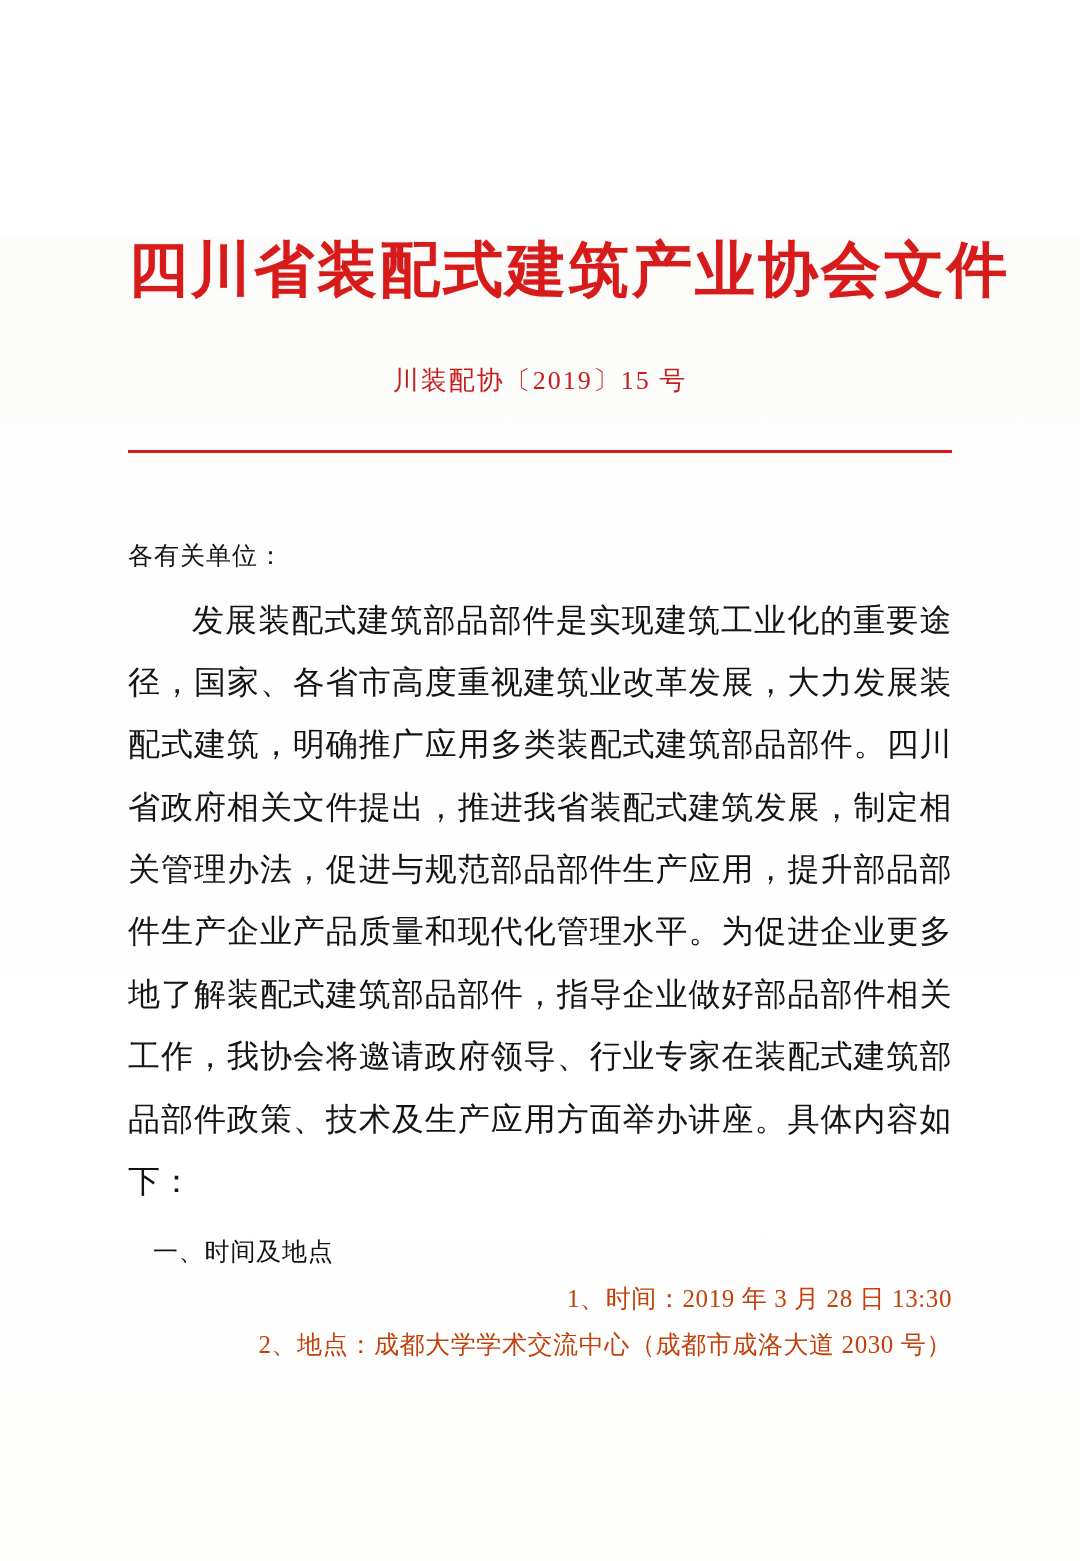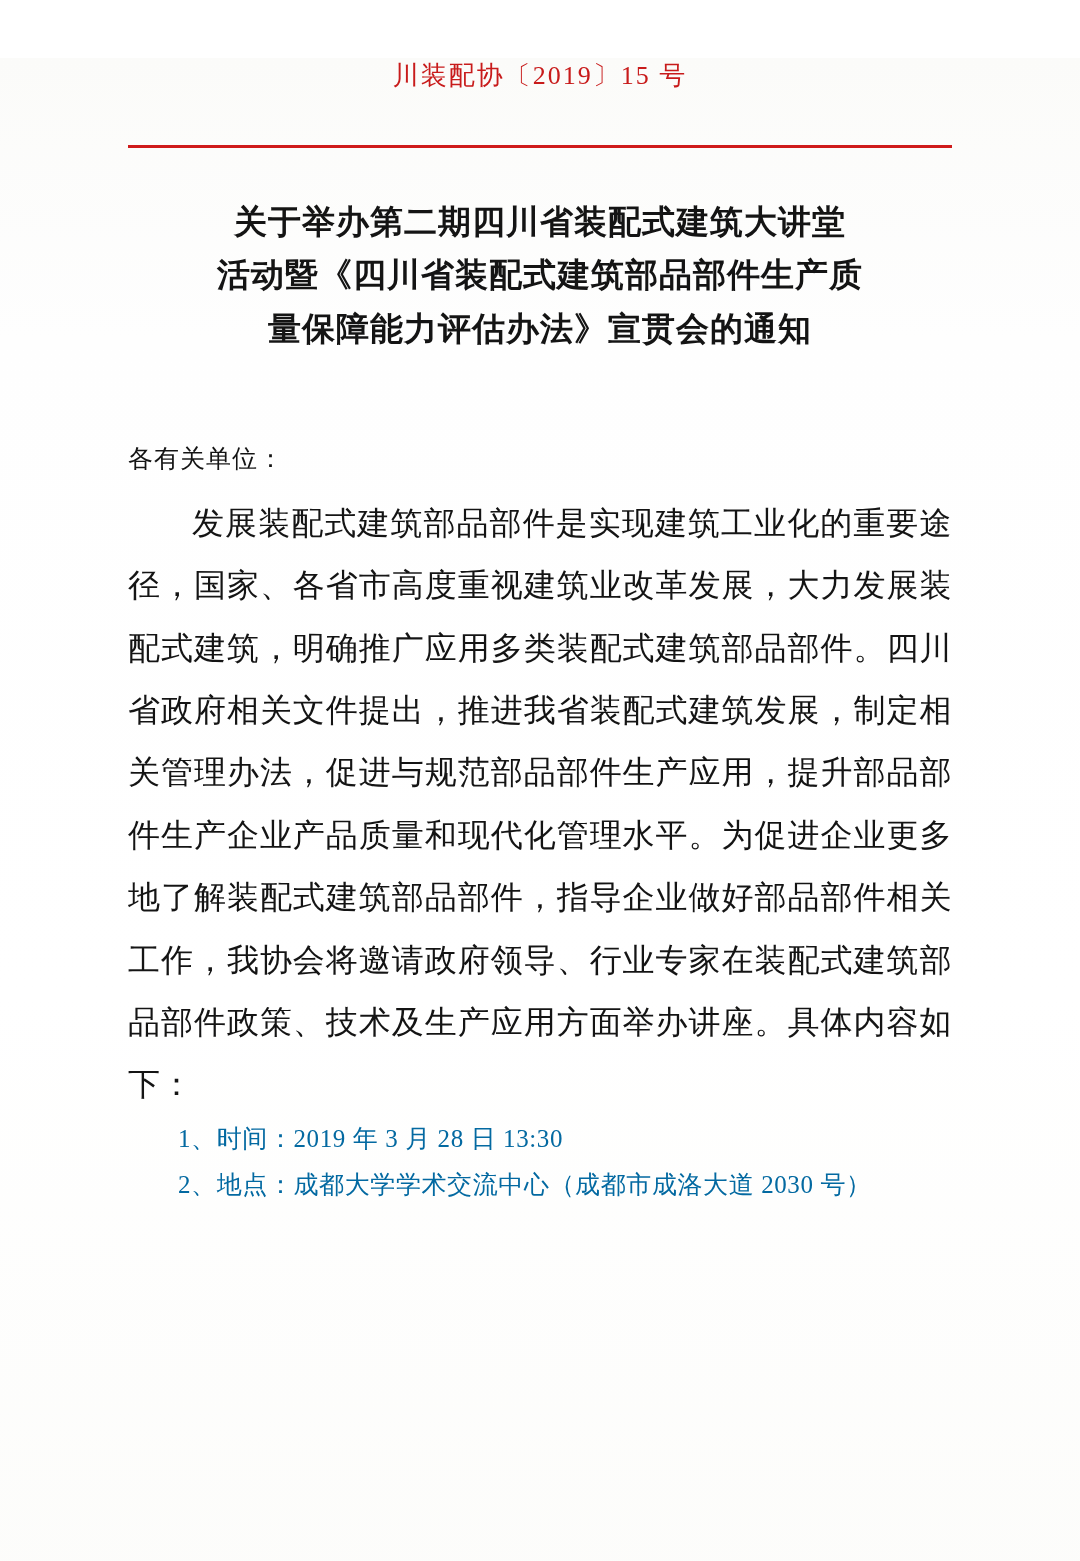--- a/index.html
+++ b/index.html
@@ -105,46 +105,44 @@
     letter-spacing: 0.8px;
     text-indent: 1em;
     color: #141414;
   }
 
   .item-line {
     font-size: 25px;
     line-height: 1.85;
     letter-spacing: 0.6px;
     text-indent: 2em;
-    color: #0369a1;
+    color: #c2410c;
+    text-align: right;
   }
 </style>
 </head>
 <body>
 
 <div class="page">
   <div class="paper-tint"></div>
 
   <div class="content">
 
+    <div class="doc-title">四川省装配式建筑产业协会文件</div>
 
     <div class="doc-number">川装配协〔2019〕15 号</div>
 
     <div class="red-rule"></div>
 
-    <div class="subject">
-      <span class="subject-line">关于举办第二期四川省装配式建筑大讲堂</span>
-      <span class="subject-line">活动暨《四川省装配式建筑部品部件生产质</span>
-      <span class="subject-line">量保障能力评估办法》宣贯会的通知</span>
-    </div>
 
     <div class="salutation">各有关单位：</div>
 
     <div class="body-para">发展装配式建筑部品部件是实现建筑工业化的重要途径，国家、各省市高度重视建筑业改革发展，大力发展装配式建筑，明确推广应用多类装配式建筑部品部件。四川省政府相关文件提出，推进我省装配式建筑发展，制定相关管理办法，促进与规范部品部件生产应用，提升部品部件生产企业产品质量和现代化管理水平。为促进企业更多地了解装配式建筑部品部件，指导企业做好部品部件相关工作，我协会将邀请政府领导、行业专家在装配式建筑部品部件政策、技术及生产应用方面举办讲座。具体内容如下：</div>
 
+    <div class="section-head">一、时间及地点</div>
 
     <div class="item-line">1、时间：2019 年 3 月 28 日 13:30</div>
 
     <div class="item-line">2、地点：成都大学学术交流中心（成都市成洛大道 2030 号）</div>
 
   </div>
 
 </div>
 
 </body></html>

